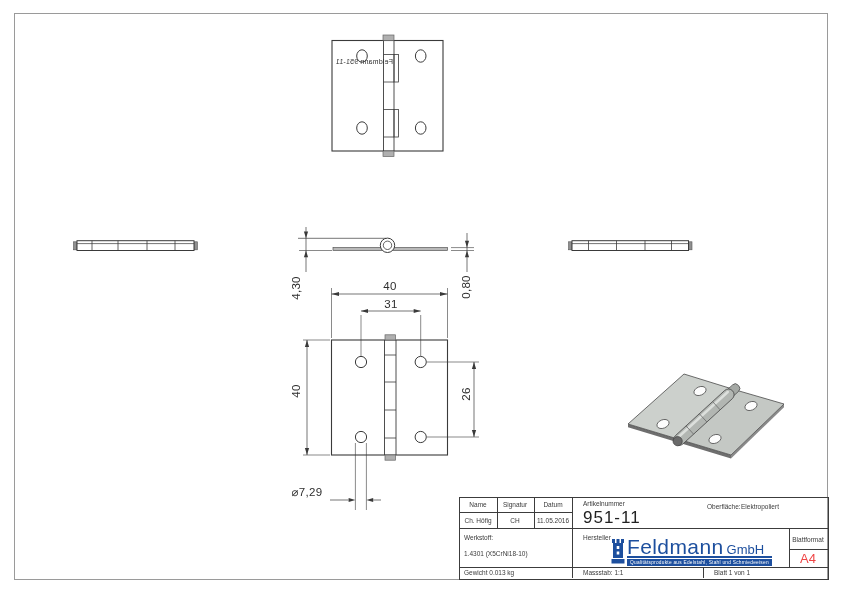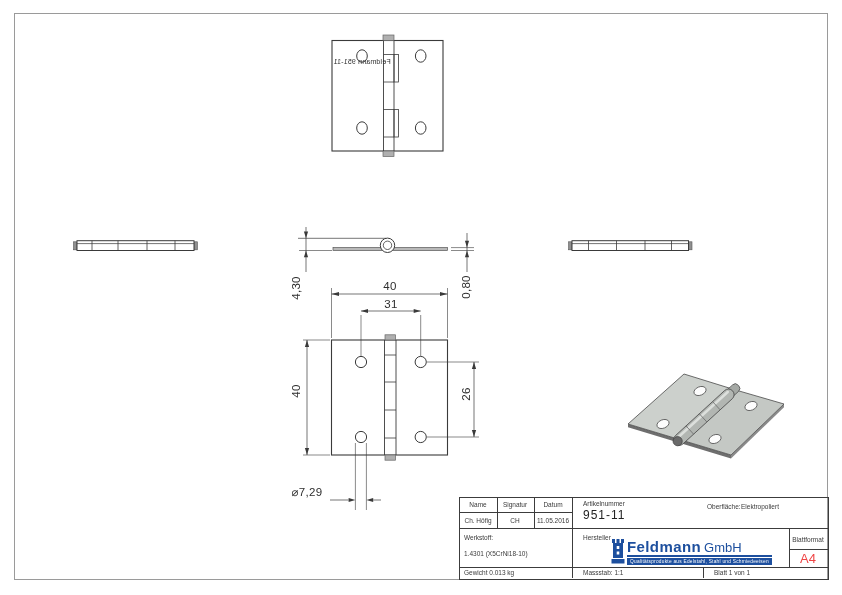--- a/index.html
+++ b/index.html
@@ -1,38 +1,38 @@
 <!DOCTYPE html>
 <html><head>
 <meta charset="utf-8">
 <style>
   html,body{margin:0;padding:0;background:#fff;}
   body{font-family:"Liberation Sans", sans-serif;}
-  #sheet{position:relative;width:842px;height:595px;background:#fff;overflow:hidden;text-align:center;}
+  #sheet{position:relative;width:842px;height:595px;background:#fff;overflow:hidden;}
   #frame{position:absolute;left:14px;top:13px;width:812px;height:565px;border:1.4px solid #9a9a9a;}
   svg.lines{position:absolute;left:0;top:0;}
   .dim{position:absolute;font-size:11.5px;color:#2e2e2e;white-space:nowrap;
        transform:translate(-50%,-50%);letter-spacing:.3px;}
   .dim.rot{transform:translate(-50%,-50%) rotate(-90deg);}
   .stamp{position:absolute;left:331px;top:58px;width:62px;font-size:7px;color:#2e2e2e;
        transform:scaleX(-1);white-space:nowrap;letter-spacing:.2px;}
   
   .hl,.vl{position:absolute;background:#3c3c3c;}
   .hl{height:1px;}
   .vl{width:1px;}
   #tb-outer{position:absolute;left:459px;top:497px;width:368px;height:81px;border:1.2px solid #3c3c3c;}
   .ts{position:absolute;font-size:6.5px;color:#3a3a3a;white-space:nowrap;}
   .ts.c{transform:translateX(-50%);}
-  .artnum{position:absolute;font-size:12px;color:#222;letter-spacing:1px;white-space:nowrap;}
+  .artnum{position:absolute;font-size:17px;color:#222;letter-spacing:1px;white-space:nowrap;}
   .a4{position:absolute;font-size:13px;color:#ef4444;transform:translateX(-50%);}
   
   #logo{position:absolute;left:611px;top:539px;display:flex;align-items:flex-start;}
   #logo .txt{display:flex;flex-direction:column;}
   #logo .row{display:flex;align-items:baseline;border-bottom:2px solid #1d4f9e;padding-bottom:0px;}
-  #logo .fname{font-size:15px;font-weight:bold;color:#1d4f9e;letter-spacing:.4px;line-height:16px;}
+  #logo .fname{font-size:21px;font-weight:normal;color:#1d4f9e;letter-spacing:.4px;line-height:16px;}
   #logo .gmbh{font-size:13px;color:#1d4f9e;margin-left:3px;line-height:12px;}
   #logo .banner{background:#1d4f9e;color:#fff;font-size:4.8px;letter-spacing:.25px;
        padding:1px 3px 1px 3px;white-space:nowrap;margin-top:1px;}
 </style>
 </head>
 <body>
 
 <div id="sheet">
 
   <div id="frame"></div>

